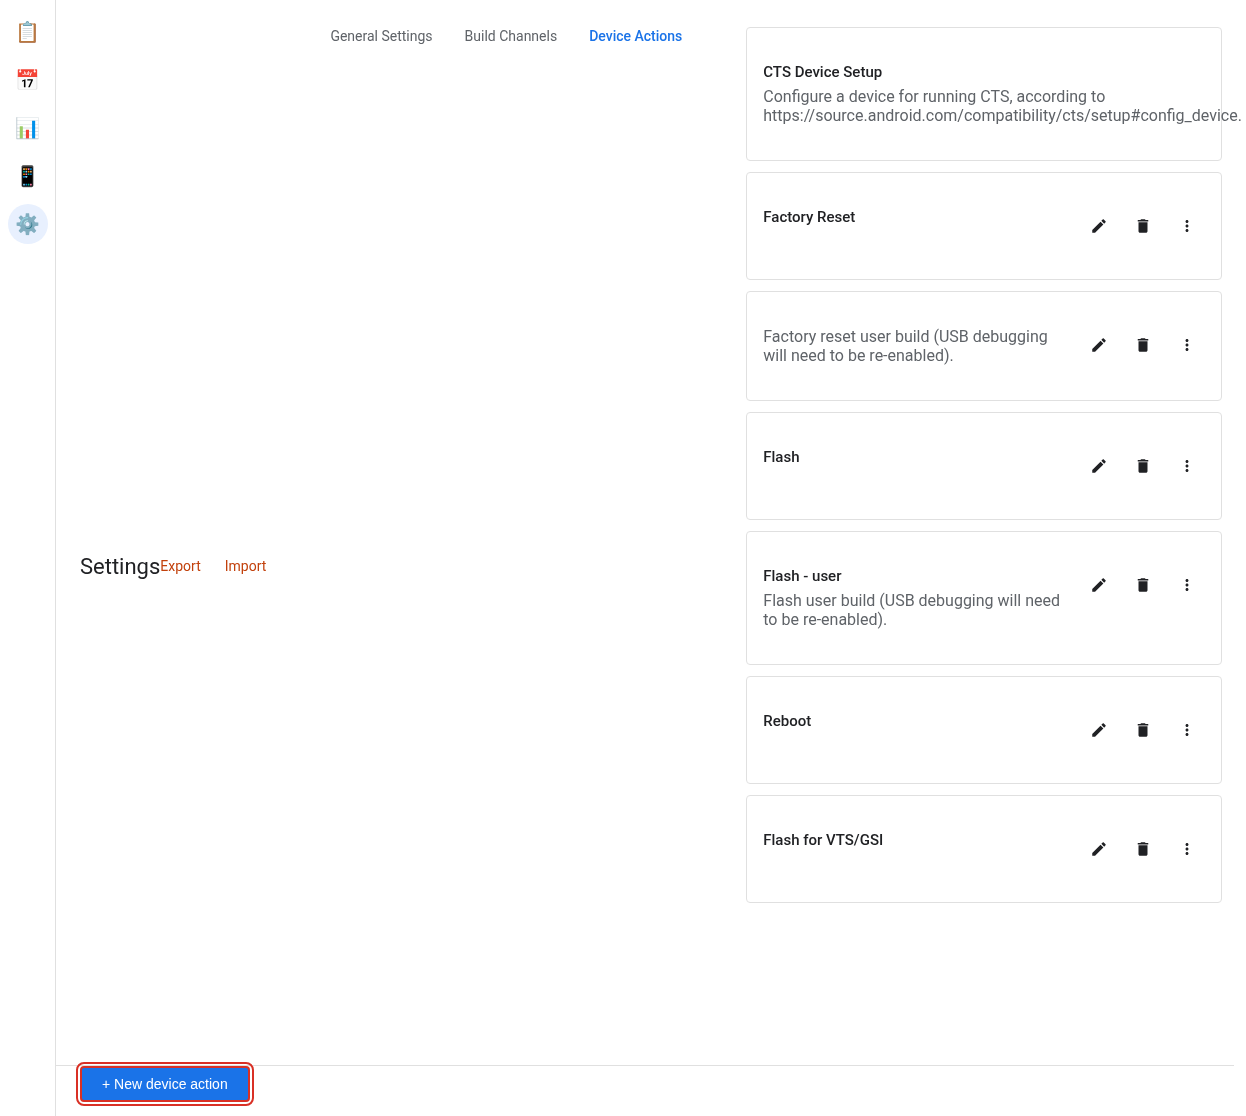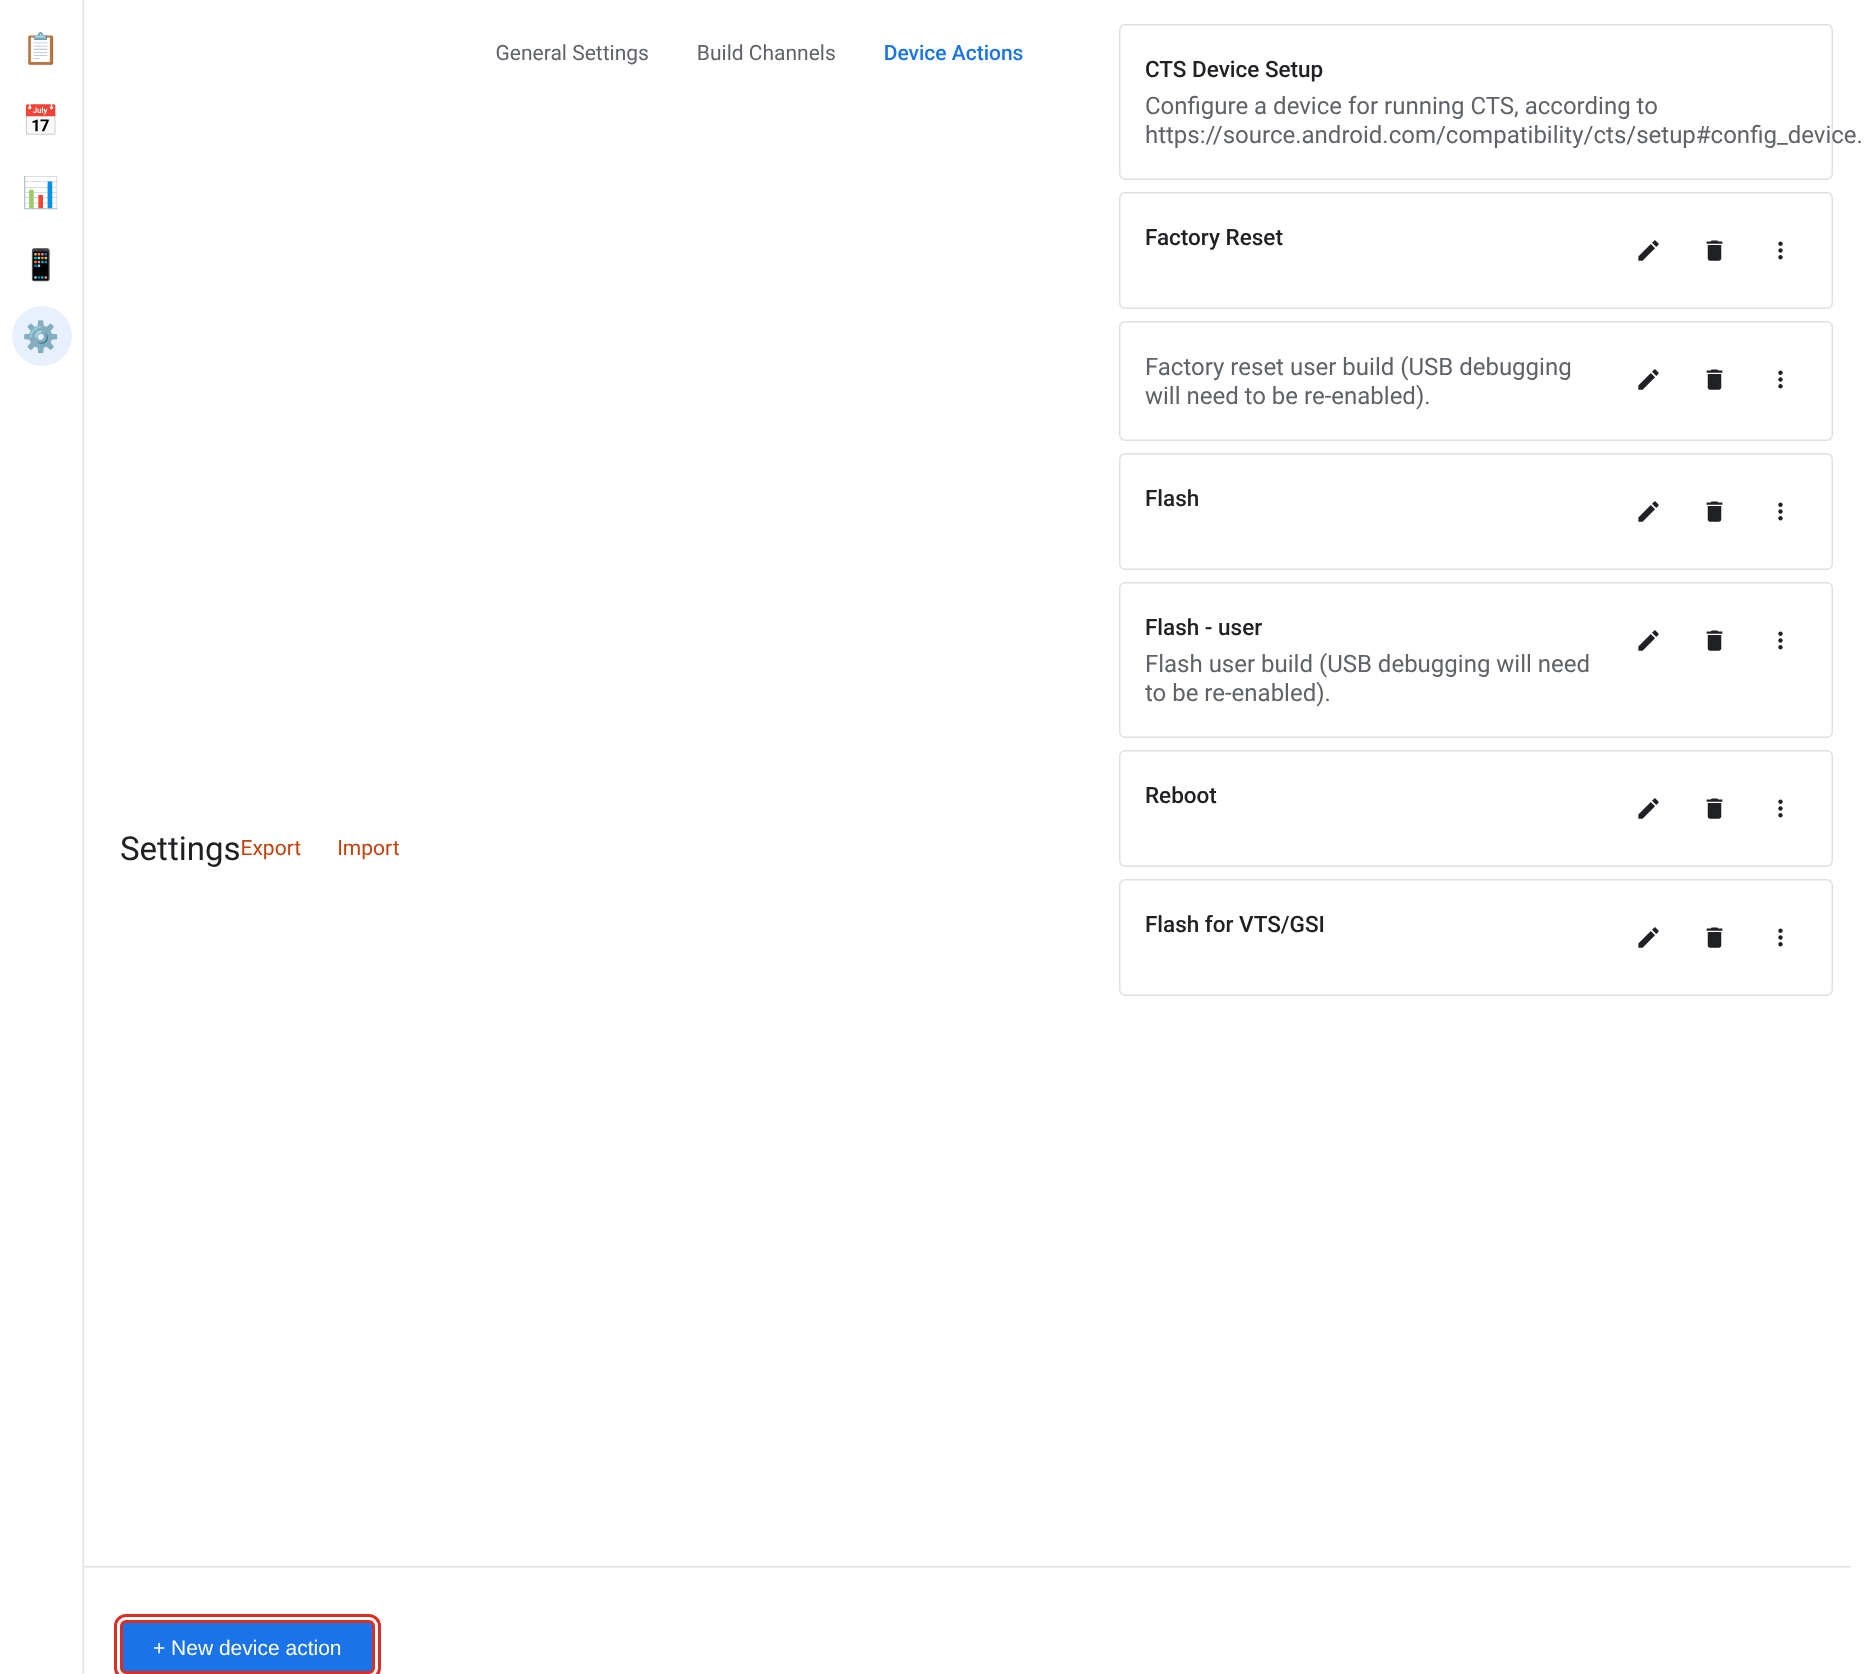--- a/index.html
+++ b/index.html
@@ -104,26 +104,27 @@
     .content {
       flex: 1;
       overflow-y: auto;
       padding: 16px 24px 80px 24px;
     }
 
     
     .action-card {
       border: 1px solid #e0e0e0;
       border-radius: 4px;
-      padding: 20px 16px;
+      padding: 35px 16px;
       margin-bottom: 8px;
       display: flex;
       align-items: flex-start;
       justify-content: space-between;
       background: #fff;
+      margin-top: 11px;
     }
     .action-card-info {
       flex: 1;
     }
     .action-card-title {
       font-size: 15px;
       font-weight: 500;
       color: #202124;
       margin-bottom: 6px;
     }
@@ -151,25 +152,25 @@
       color: #202124;
       font-size: 16px;
     }
 
     
     .bottom-bar {
       position: fixed;
       bottom: 0;
       left: 56px;
       right: 12px;
-      height: 72px;
+      height: 51px;
       background: #fff;
       border-top: 1px solid #e0e0e0;
       display: flex;
-      align-items: flex-end;
+      align-items: flex-start;
       padding: 0 24px;
     }
     .new-action-btn {
       background: #1a73e8;
       color: #fff;
       border: 2px solid #d93025;
       border-radius: 4px;
       padding: 8px 20px;
       font-size: 14px;
       font-weight: 500;

